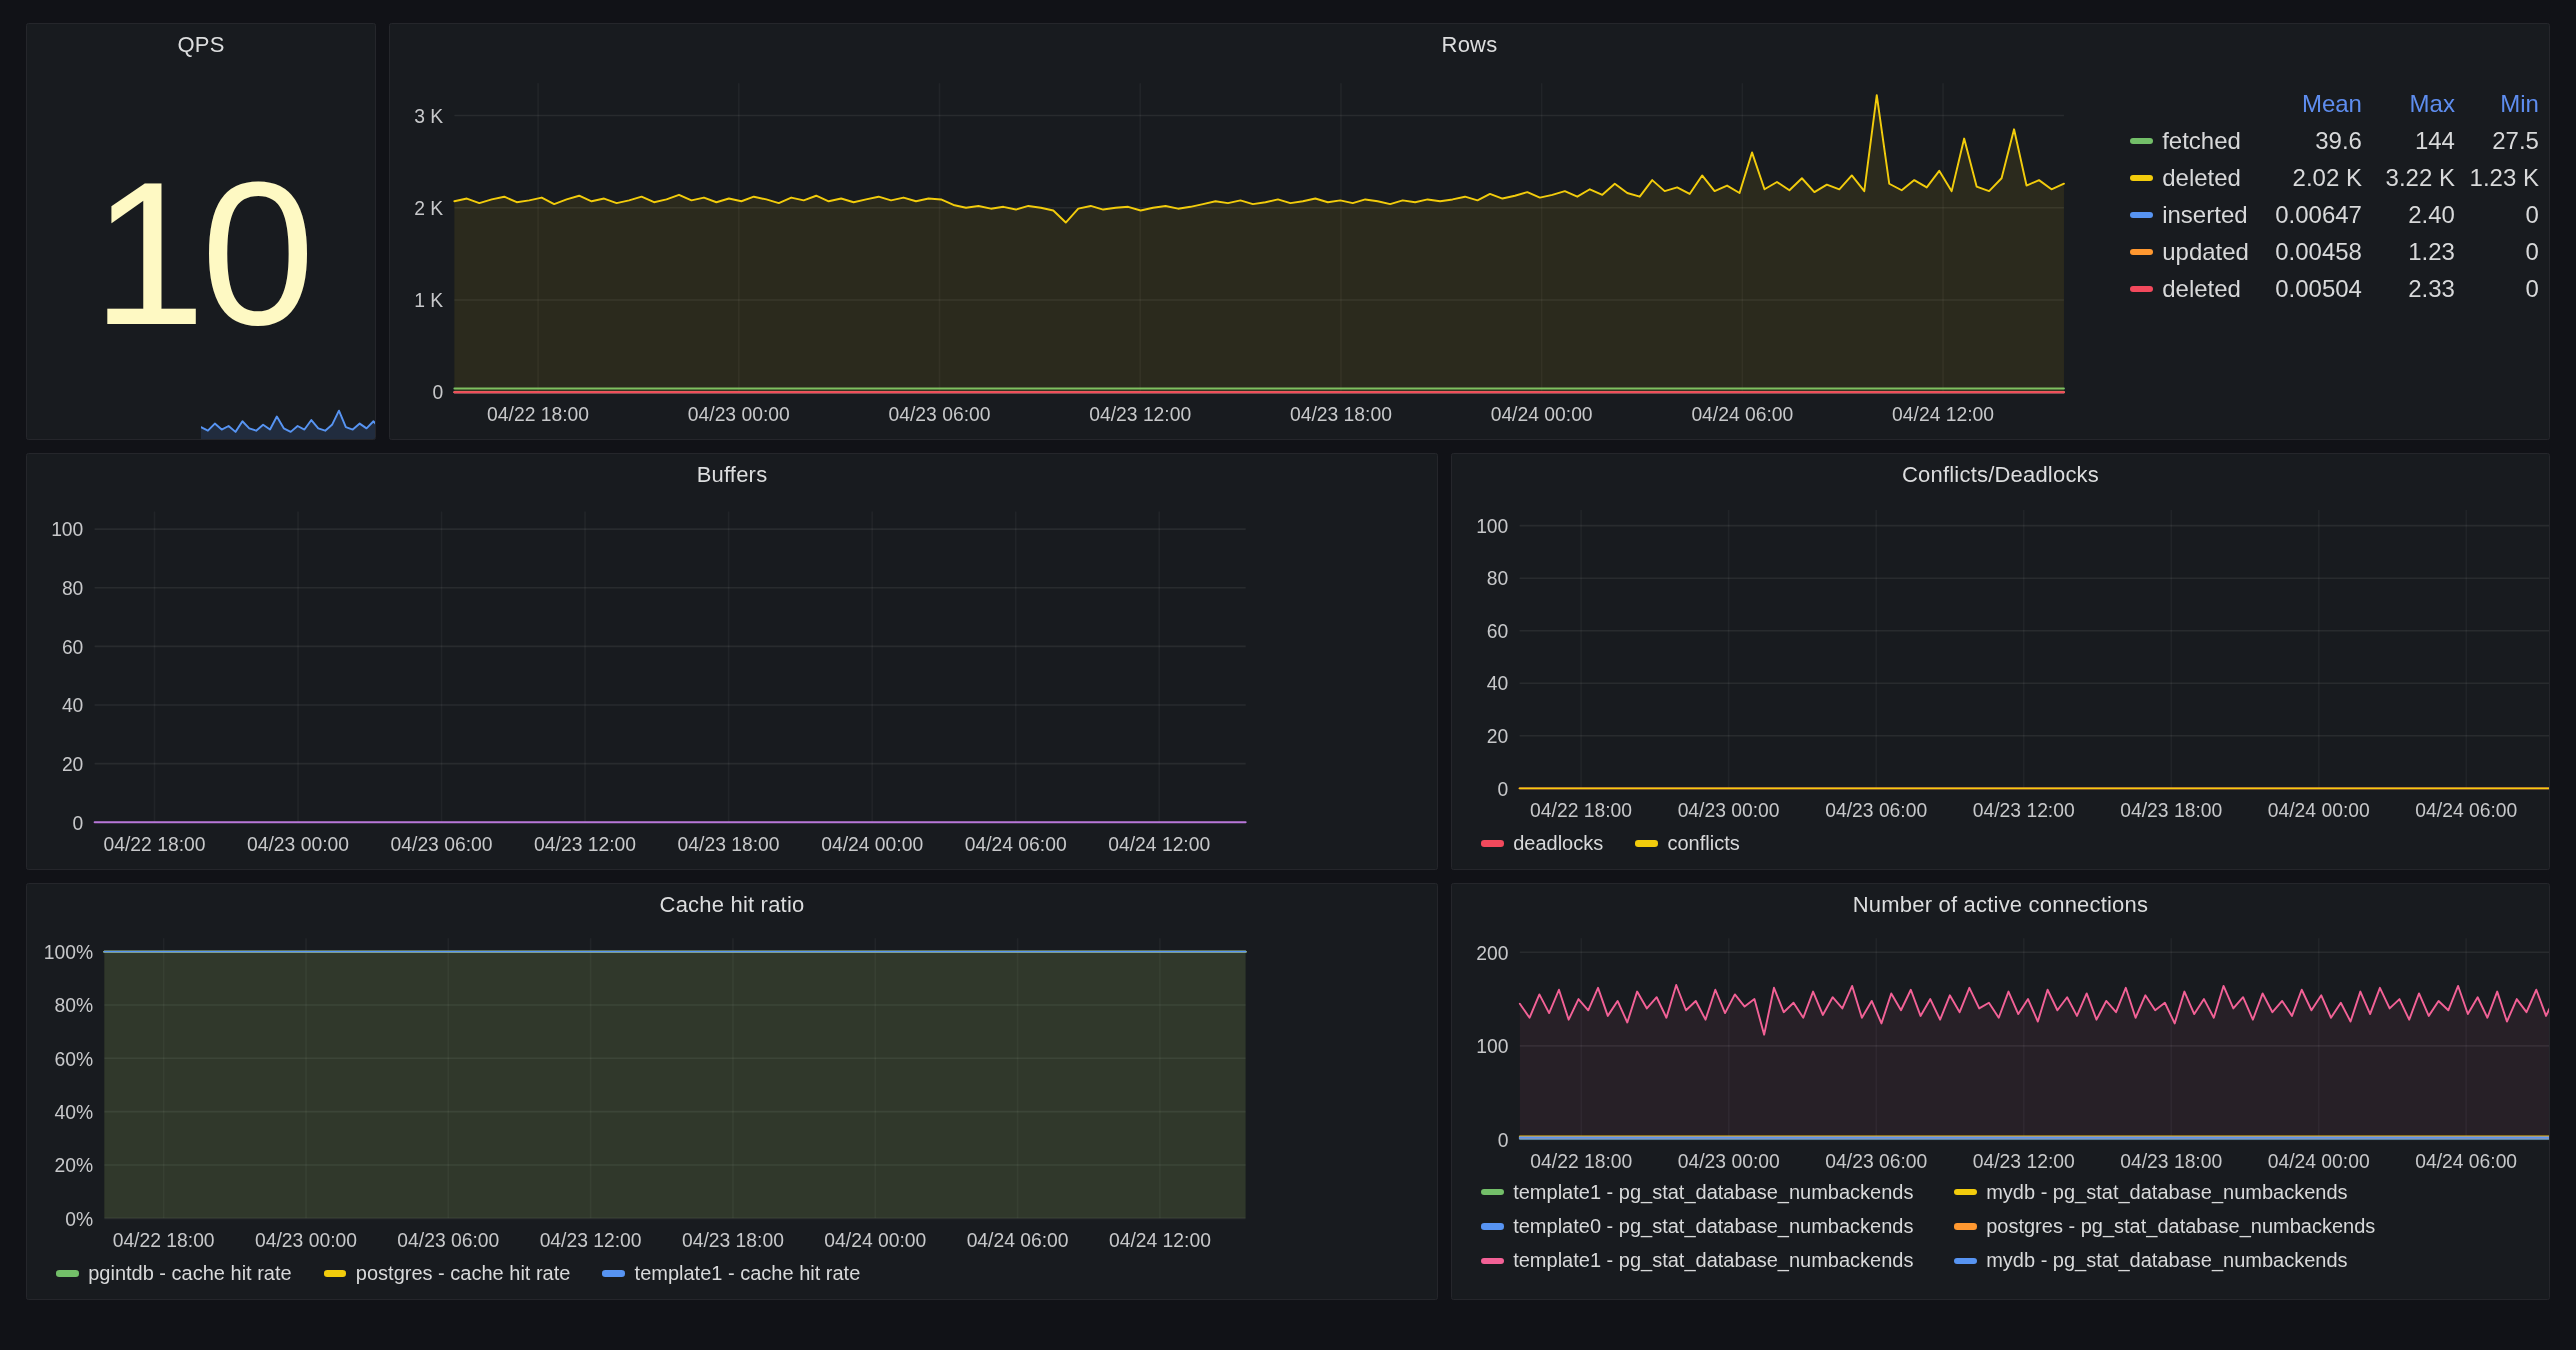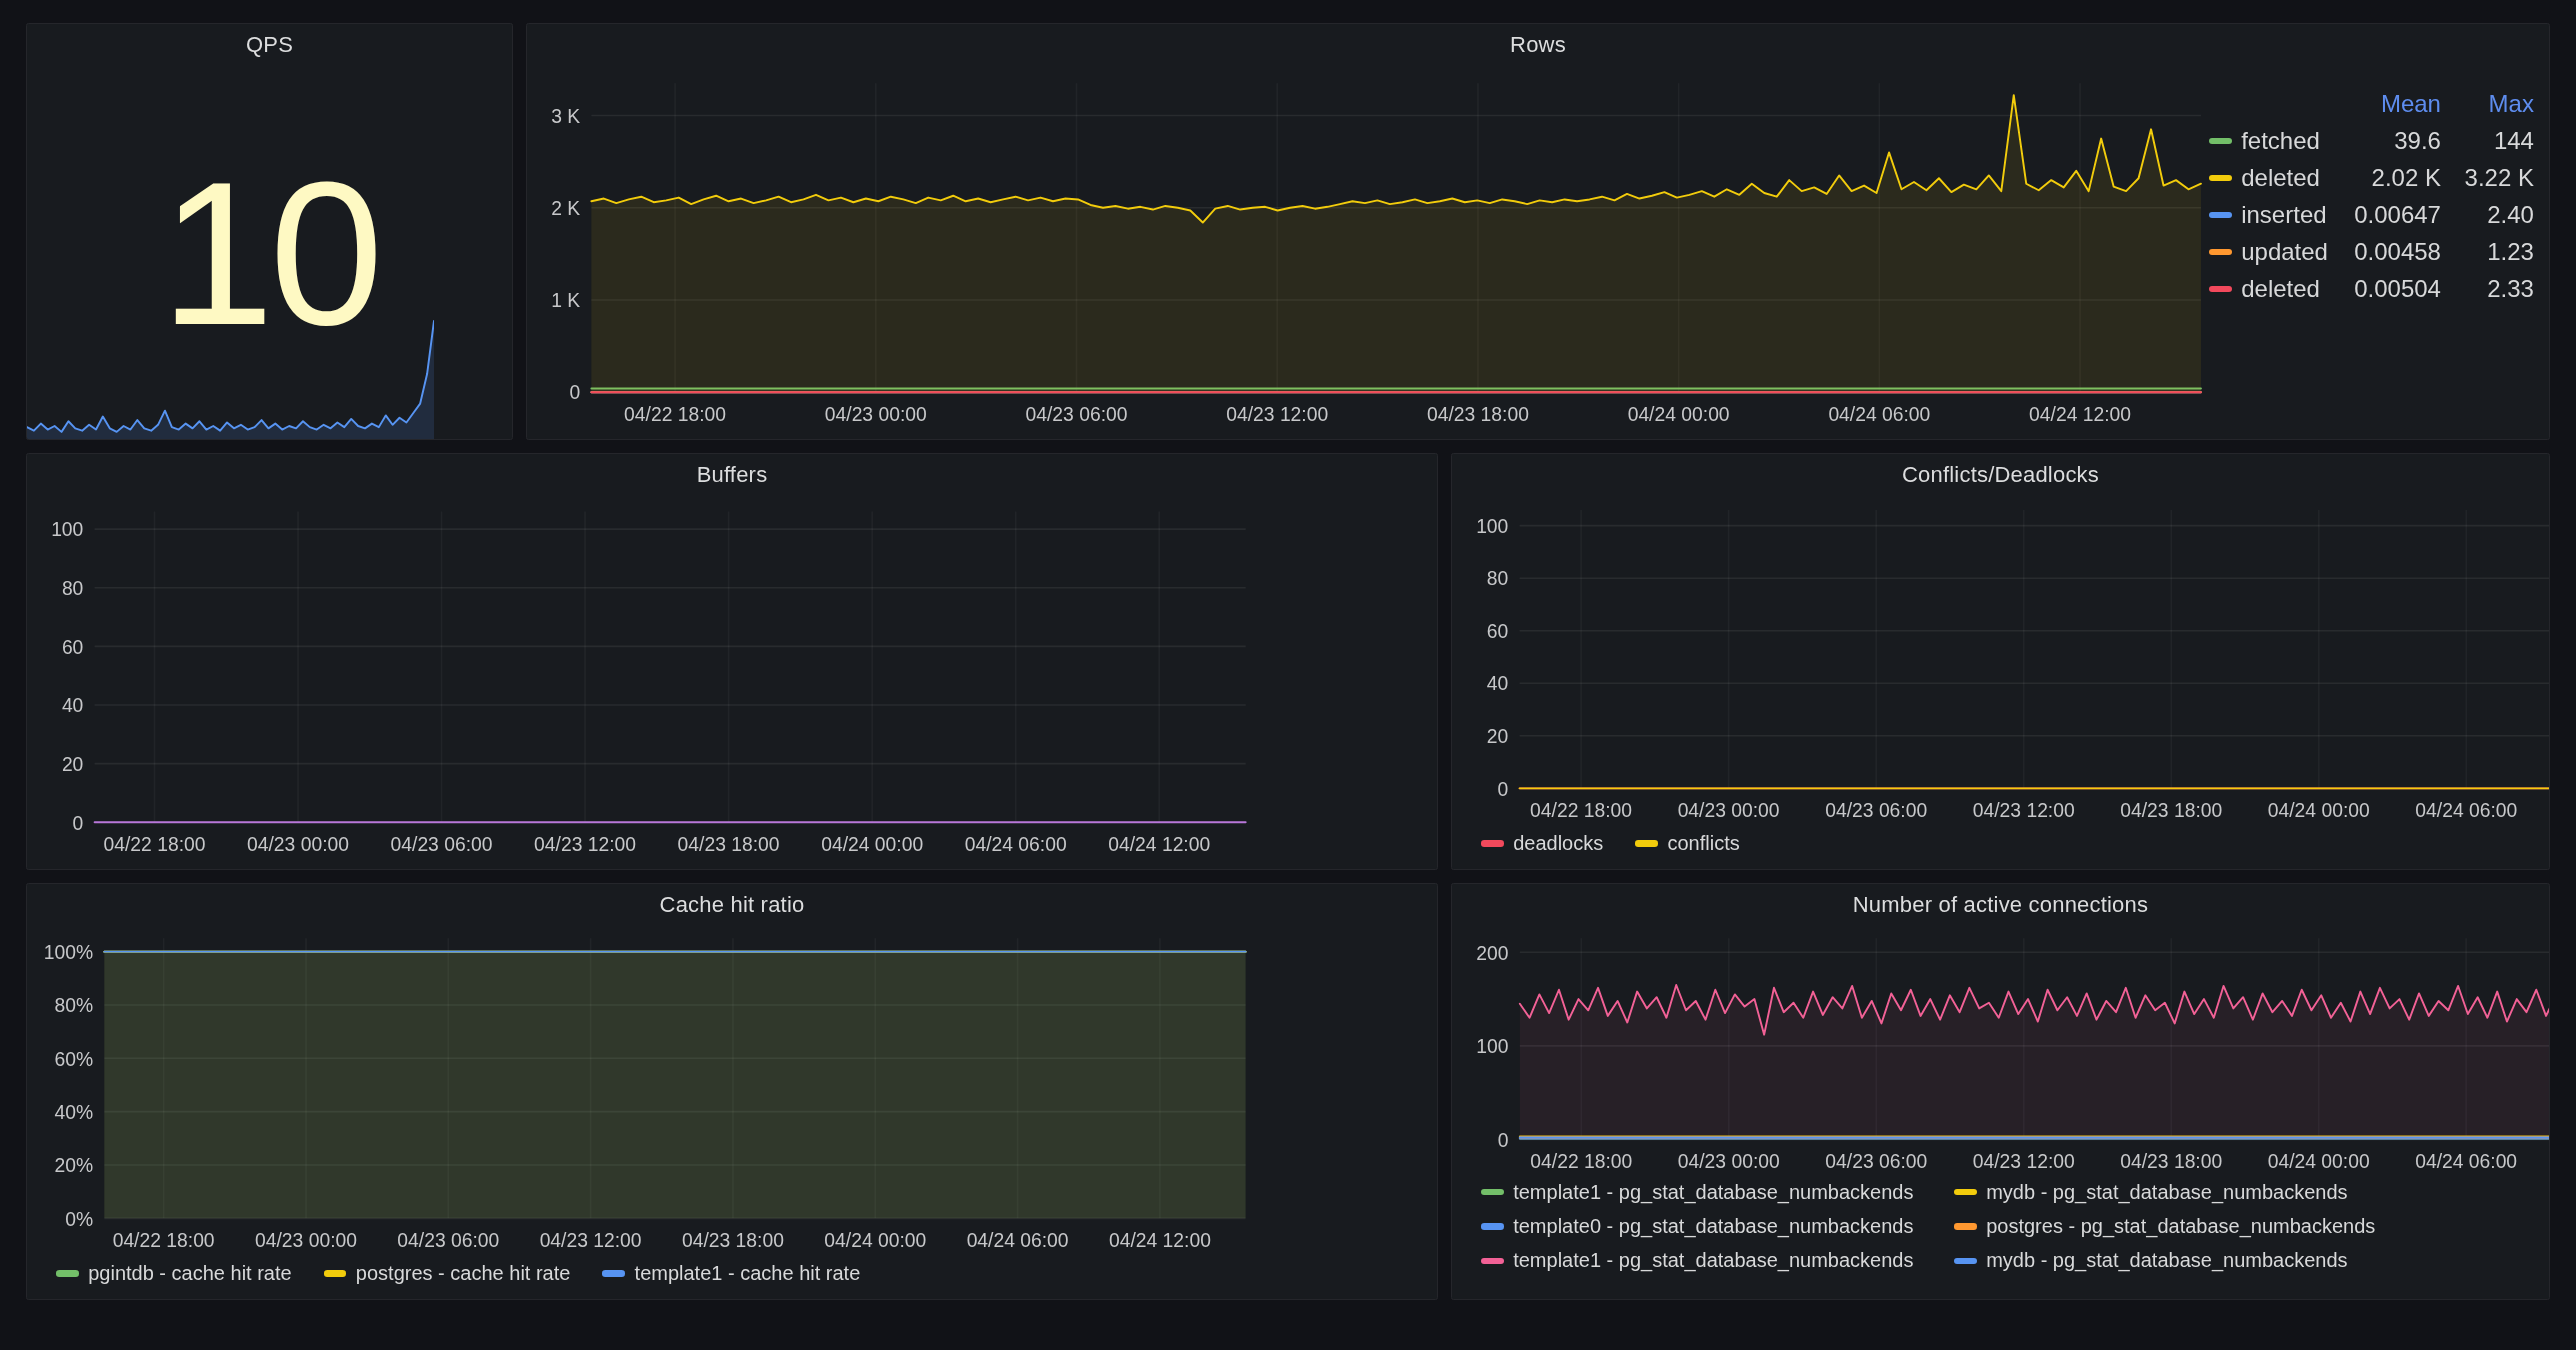--- a/index.html
+++ b/index.html
@@ -9,21 +9,21 @@
     font-family:"Liberation Sans", sans-serif;
   }
   .dashboard { width:2576px; height:1351px; padding:22.5px 26px 0 26px; display:flex; flex-direction:column; gap:13px; }
   .dash-row { display:flex; gap:13px; }
   .panel {
     background:#181B1F; border:0.8px solid #25262B; border-radius:2.4px;
     height:417px; position:relative; display:flex; flex-direction:column; overflow:hidden;
   }
   .panel header { height:43px; flex:none; display:flex; align-items:center; justify-content:center; }
   .panel h2 { font-size:22px; font-weight:500; color:#DCDDDE; letter-spacing:0.2px; }
-  .p-qps { width:487px; flex:none; }
+  .p-qps { width:350px; flex:none;align-items:center; }
   .p-rows { flex:1; }
   .p-left { width:1412px; flex:none; }
   .p-right { flex:1; }
 
   
   .qps-body { position:relative; flex:1; }
   .big-number {
     position:absolute; inset:0; z-index:2;
     display:flex; align-items:center; justify-content:center;
     font-size:205px; font-weight:500; letter-spacing:-4.8px; color:#fef9c3;

